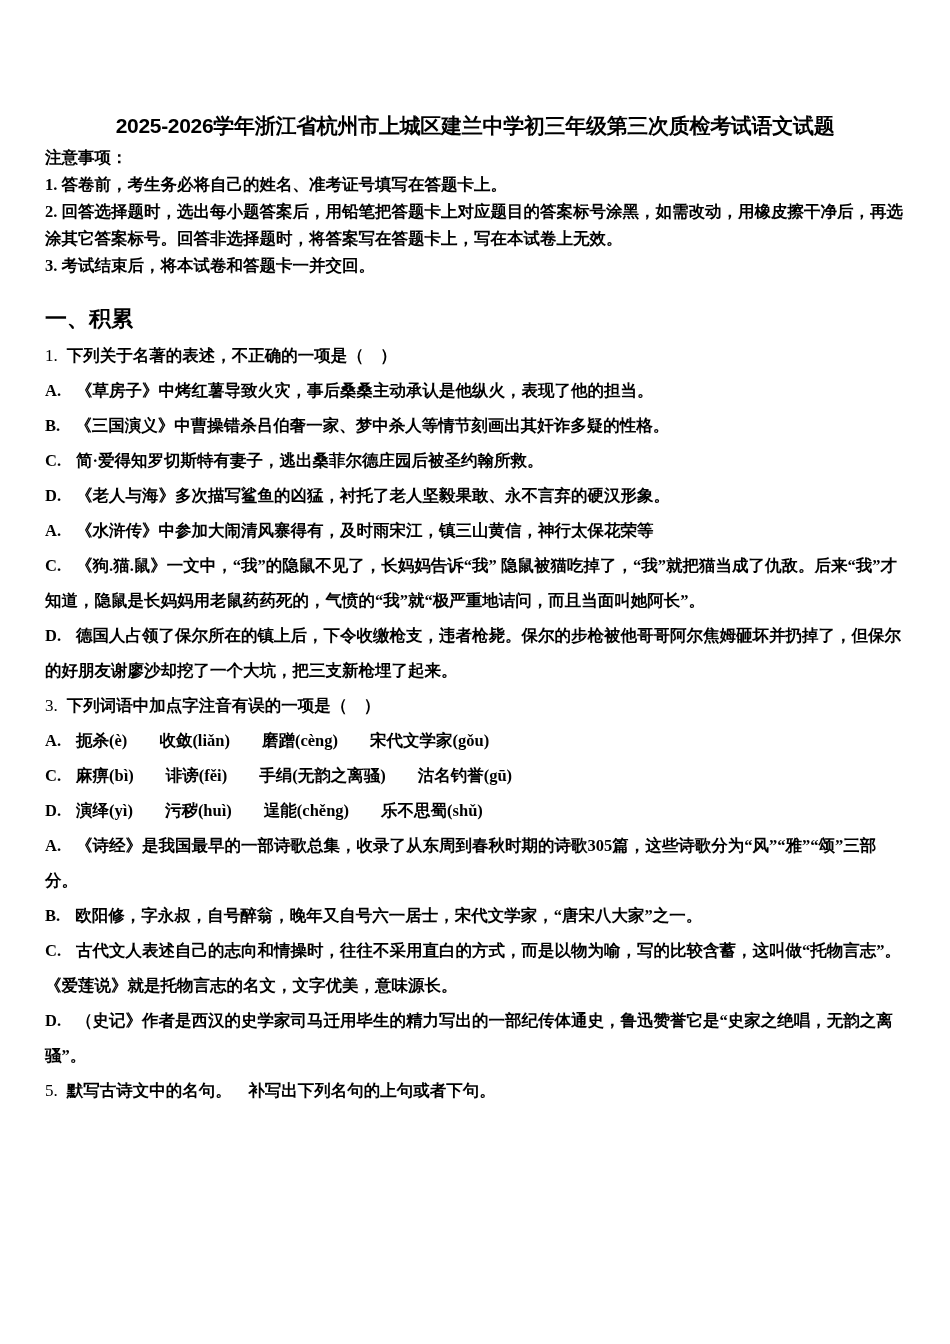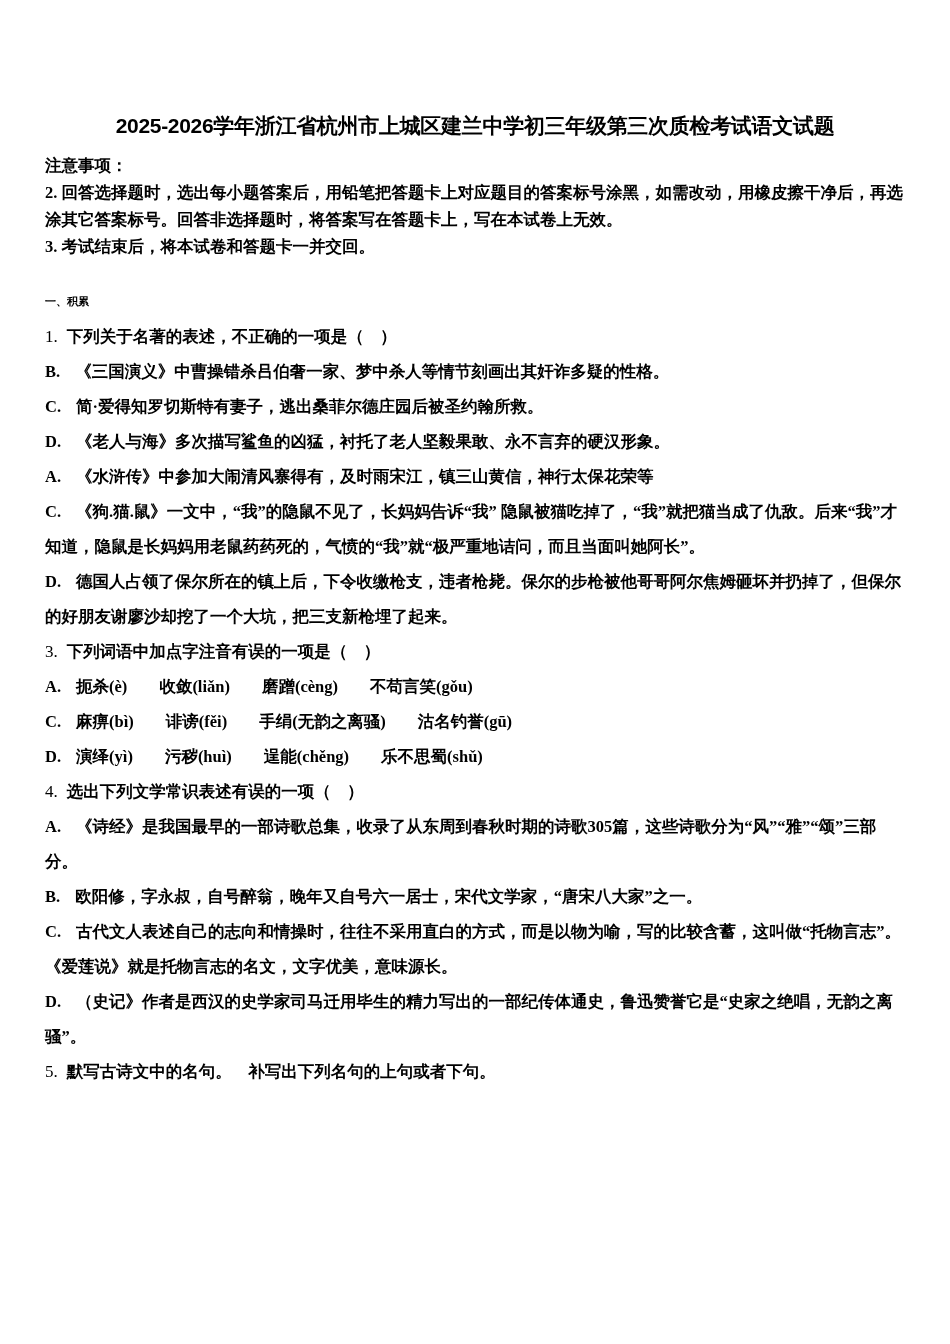--- a/index.html
+++ b/index.html
@@ -12,26 +12,26 @@
   .page { width:950px; height:1344px; padding:110px 45px 0 45px; background:#fff; }
   .doc-title {
     text-align:center;
     font-family:"Liberation Sans","DejaVu Sans",sans-serif;
     font-weight:bold;
     font-size:21px;
     line-height:32px;
     letter-spacing:-0.3px;
     white-space:nowrap;
   }
-  .notice { margin-top:10px; font-size:16.5px; font-weight:bold; }
+  .notice { margin-top:2px; font-size:16.5px; font-weight:bold; }
   .notice-heading { line-height:27px; }
   .notice-item { line-height:27px; }
   .section-heading {
     margin-top:24px;
-    font-size:11px; font-weight:bold; line-height:35px;
+    font-size:22px; font-weight:bold; line-height:35px;font-family:Liberation Mono, monospace;
   }
   .main { font-size:16.5px; }
   .stem { font-weight:bold; line-height:35px; }
   .qnum {
     font-weight:normal;
     font-size:17px;
     margin-right:9px;
   }
   .option { font-weight:bold; line-height:35px; }
   .opt-label {
@@ -43,31 +43,35 @@
 </style>
 </head>
 <body>
 
 <div class="page">
 
   <div class="doc-title">2025-2026学年浙江省杭州市上城区建兰中学初三年级第三次质检考试语文试题</div>
 
   <div class="notice">
     <div class="notice-heading">注意事项：</div>
+    <div class="notice-item">1. 答卷前，考生务必将自己的姓名、准考证号填写在答题卡上。</div>
     <div class="notice-item">2. 回答选择题时，选出每小题答案后，用铅笔把答题卡上对应题目的答案标号涂黑，如需改动，用橡皮擦干净后，再选涂其它答案标号。回答非选择题时，将答案写在答题卡上，写在本试卷上无效。</div>
     <div class="notice-item">3. 考试结束后，将本试卷和答题卡一并交回。</div>
   </div>
 
   <div class="main">
 
     <div class="section-heading">一、积累</div>
 
     <div class="question">
       <div class="stem">
         <span class="qnum">1.</span><span>下列关于名著的表述，不正确的一项是（　）</span>
+      </div>
+      <div class="option">
+        <span class="opt-label">A.</span><span>《草房子》中烤红薯导致火灾，事后桑桑主动承认是他纵火，表现了他的担当。</span>
       </div>
       <div class="option">
         <span class="opt-label">B.</span><span>《三国演义》中曹操错杀吕伯奢一家、梦中杀人等情节刻画出其奸诈多疑的性格。</span>
       </div>
       <div class="option">
         <span class="opt-label">C.</span><span>简·爱得知罗切斯特有妻子，逃出桑菲尔德庄园后被圣约翰所救。</span>
       </div>
       <div class="option">
         <span class="opt-label">D.</span><span>《老人与海》多次描写鲨鱼的凶猛，衬托了老人坚毅果敢、永不言弃的硬汉形象。</span>
       </div>
@@ -83,34 +87,31 @@
       <div class="option">
         <span class="opt-label">D.</span><span>德国人占领了保尔所在的镇上后，下令收缴枪支，违者枪毙。保尔的步枪被他哥哥阿尔焦姆砸坏并扔掉了，但保尔的好朋友谢廖沙却挖了一个大坑，把三支新枪埋了起来。</span>
       </div>
     </div>
 
     <div class="question">
       <div class="stem">
         <span class="qnum">3.</span><span>下列词语中加点字注音有误的一项是（　）</span>
       </div>
       <div class="option">
-        <span class="opt-label">A.</span><span class="py-item">扼杀(è)</span><span class="py-item">收敛(liǎn)</span><span class="py-item">磨蹭(cèng)</span><span class="py-item">不苟言笑(gǒu)</span>
+        <span class="opt-label">A.</span><span class="py-item">扼杀(è)</span><span class="py-item">收敛(liǎn)</span><span class="py-item">磨蹭(cèng)</span><span class="py-item">宋代文学家(gǒu)</span>
       </div>
       <div class="option">
         <span class="opt-label">C.</span><span class="py-item">麻痹(bì)</span><span class="py-item">诽谤(fěi)</span><span class="py-item">手绢(无韵之离骚)</span><span class="py-item">沽名钓誉(gū)</span>
       </div>
       <div class="option">
         <span class="opt-label">D.</span><span class="py-item">演绎(yì)</span><span class="py-item">污秽(huì)</span><span class="py-item">逞能(chěng)</span><span class="py-item">乐不思蜀(shǔ)</span>
       </div>
     </div>
 
     <div class="question">
-      <div class="stem">
-        <span class="qnum">4.</span><span>选出下列文学常识表述有误的一项（　）</span>
-      </div>
       <div class="option">
         <span class="opt-label">A.</span><span>《诗经》是我国最早的一部诗歌总集，收录了从东周到春秋时期的诗歌305篇，这些诗歌分为“风”“雅”“颂”三部分。</span>
       </div>
       <div class="option">
         <span class="opt-label">B.</span><span>欧阳修，字永叔，自号醉翁，晚年又自号六一居士，宋代文学家，“唐宋八大家”之一。</span>
       </div>
       <div class="option">
         <span class="opt-label">C.</span><span>古代文人表述自己的志向和情操时，往往不采用直白的方式，而是以物为喻，写的比较含蓄，这叫做“托物言志”。《爱莲说》就是托物言志的名文，文字优美，意味源长。</span>
       </div>
       <div class="option">

